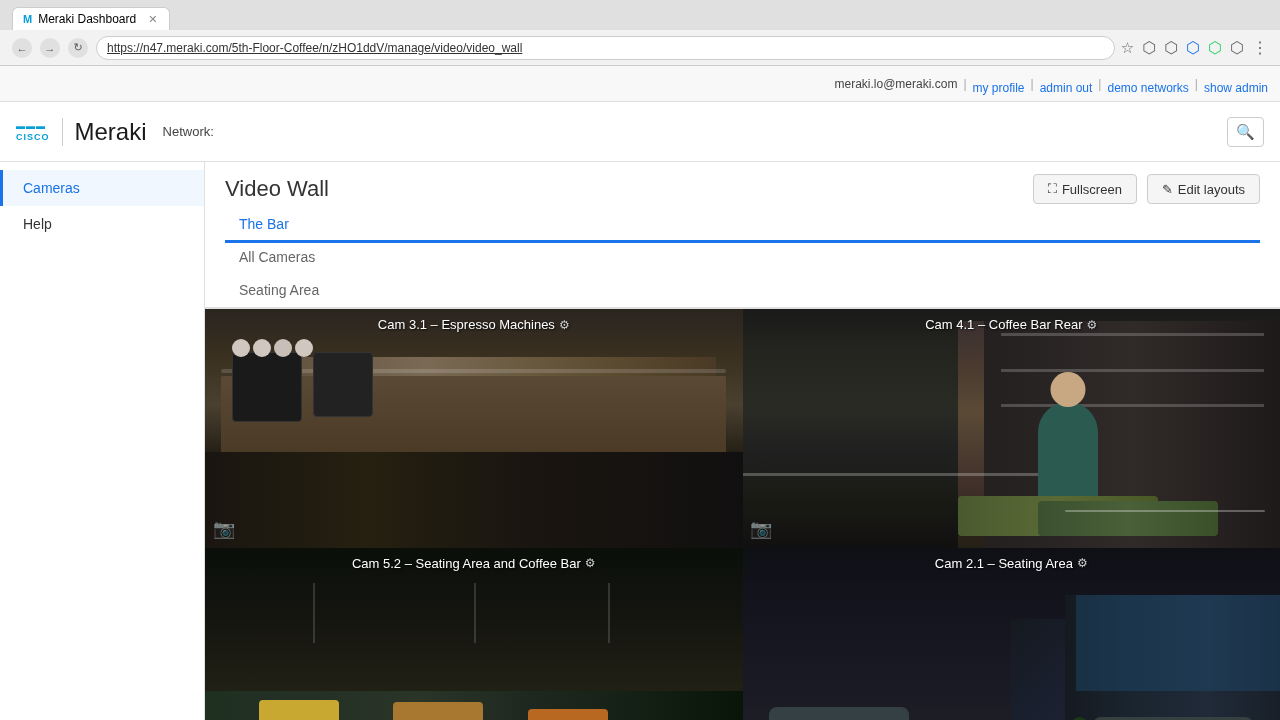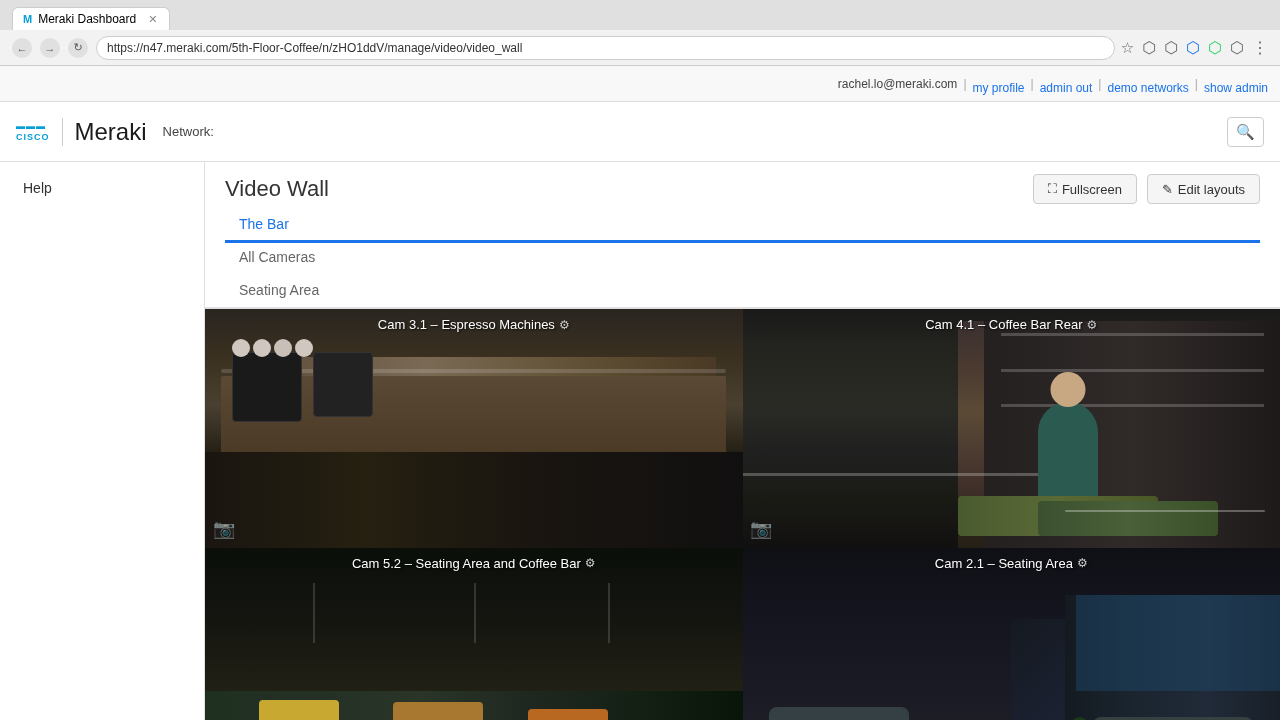--- a/index.html
+++ b/index.html
@@ -11,21 +11,21 @@
       align-items: center;
       justify-content: space-between;
       padding: 0 12px;
       height: 36px;
       border-bottom: 1px solid #ddd;
       background: #f8f8f8;
     }
     .nav-btn { width: 20px; height: 20px; border-radius: 50%; background: #e0e0e0; border: none; cursor: pointer; display: flex; align-items: center; justify-content: center; font-size: 11px; color: #555; }
     #address-bar {
       width: 580px; height: 24px; border: 1px solid #ccc; border-radius: 12px;
-      padding: 0 30px 0 10px; font-size: 12px; color: #333; background: #fff;
+      padding: 0 30px 0 10px; font-size: 12px; color: #333; background: #fff; text-decoration: underline;
     }
     #user-info { font-size: 12px; color: #444; display: flex; gap: 6px; align-items: center; }
     #user-info a { color: #1a73e8; text-decoration: none; margin-top: 8px; }
     .sep { color: #aaa; }
 
     
     #header {
       display: flex; align-items: center; justify-content: space-between;
       padding: 8px 16px; border-bottom: 1px solid #e0e0e0; height: 60px;
     }
@@ -263,21 +263,21 @@
   <span style="font-size:16px;color:#666;cursor:pointer;">⬡</span>
   <span style="font-size:16px;color:#1a73e8;cursor:pointer;">⬡</span>
   <span style="font-size:16px;color:#25d366;cursor:pointer;">⬡</span>
   <span style="font-size:16px;color:#666;cursor:pointer;">⬡</span>
   <span style="font-size:16px;color:#666;cursor:pointer;">⋮</span>
 </div>
 
 <div id="topbar">
   <div></div>
   <div id="user-info">
-    <span>rachel.lo@meraki.com</span>
+    <span>meraki.lo@meraki.com</span>
     <span class="sep">|</span>
     <a href="#">my profile</a>
     <span class="sep">|</span>
     <a href="#">admin out</a>
     <span class="sep">|</span>
     <a href="#">demo networks</a>
     <span class="sep">|</span>
     <a href="#">show admin</a>
   </div>
 </div>
@@ -296,20 +296,23 @@
     </div>
   </div>
   <div id="search-area" style="display:flex;align-items:center;border:1px solid #ccc;border-radius:4px;overflow:hidden;">
     <span style="padding:5px 8px;color:#888;font-size:15px;">🔍</span>
   </div>
 </div>
 
 <div id="layout">
 
   <div id="sidebar">
+    <div class="sidebar-item active">
+      <span>Cameras</span>
+    </div>
     <div class="sidebar-item">
       <span>Help</span>
     </div>
   </div>
 
   <div id="main">
 
     <div id="page-header">
       <h1 id="page-title" style="font-size:22px;font-weight:300;color:#333;">Video Wall</h1>
       <div id="page-actions" style="display:flex;gap:10px;">

